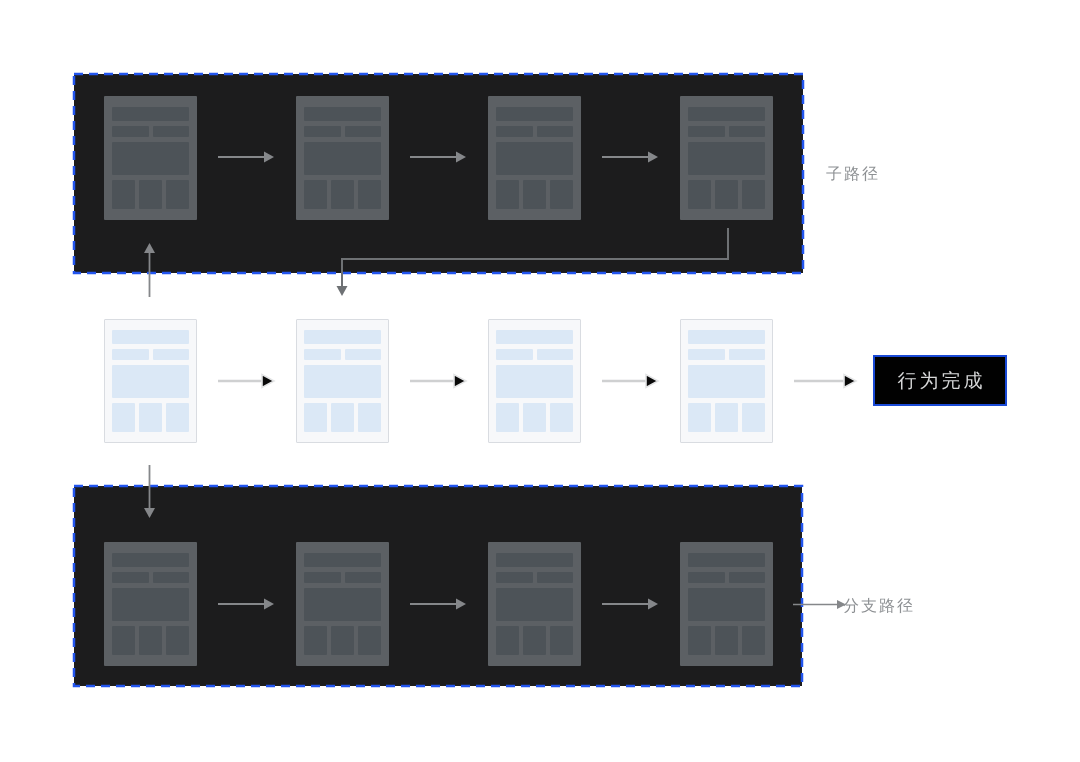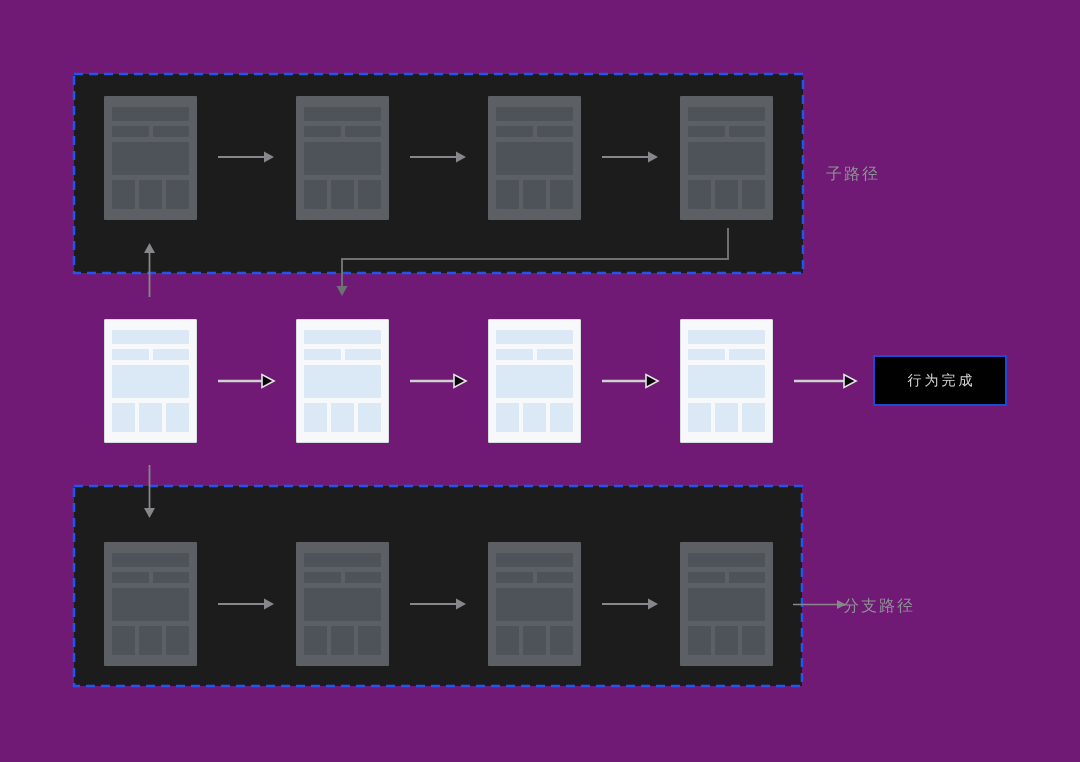--- a/index.html
+++ b/index.html
@@ -1,17 +1,17 @@
 <!DOCTYPE html>
 <html style="--panel-bg: #1c1c1d; --panel-border: #2255ee; --dim-card-bg: #5c6064; --dim-card-block: #4d5358; --card-bg: #f7f8fa; --card-border: #d9dce1; --card-block: #dbe8f6; --arrow-grey: #85878a; --arrow-light: #cfd0d1; --arrow-elbow: #6e7174; --label-text: #8e9194; --end-border: #1a4ad6; --end-text: #d7d8d9;"><head>
 <meta charset="utf-8">
 <style>
   html,body{margin:0;padding:0;background:#000;}
   body{font-family:"DejaVu Sans","Liberation Sans",sans-serif;}
-  .stage{position:relative;width:1080px;height:762px;background:#701a75;overflow:hidden;}
+  .stage{position:relative;width:1080px;height:762px;background:#ffffff;overflow:hidden;}
   .overlay{position:absolute;left:0;top:0;z-index:0;}
 
   
   .card{position:absolute;width:93px;height:124px;box-sizing:border-box;
         padding:10px 7px;display:flex;flex-direction:column;z-index:1;
         background:var(--dim-card-bg);border:1px solid transparent;border-radius:1px;}
   .card.bright{background:var(--card-bg);border:1px solid var(--card-border);}
   .card .blk{background:var(--dim-card-block);border-radius:1px;}
   .card.bright .blk{background:var(--card-block);}
   .c-head{height:15px;margin-bottom:5px;}
@@ -23,21 +23,21 @@
 
   
   .side-label{position:absolute;font-size:16px;letter-spacing:2px;
               color:var(--label-text);z-index:2;white-space:nowrap;}
   #label-sub{left:826px;top:164px;}
   #label-branch{left:824px;top:596px;margin-left:19px;}
 
   
   .end-node{position:absolute;left:873px;top:355px;width:134px;height:51px;
             box-sizing:border-box;border:2px solid var(--end-border);
-            background:#010101;color:var(--end-text);font-size:14px;
+            background:#010101;color:var(--end-text);font-size:19px;
             letter-spacing:3px;display:flex;align-items:center;justify-content:center;
             z-index:2;padding-left:3px;}
 </style>
 </head>
 <body>
 
 <div class="stage">
 
   <svg class="overlay" width="1080" height="762" viewBox="0 0 1080 762">
     <rect id="panel-top" x="74" y="74" width="729" height="199" fill="#1c1c1d" stroke="#2255ee" stroke-width="2.5" stroke-dasharray="9 6"></rect>

